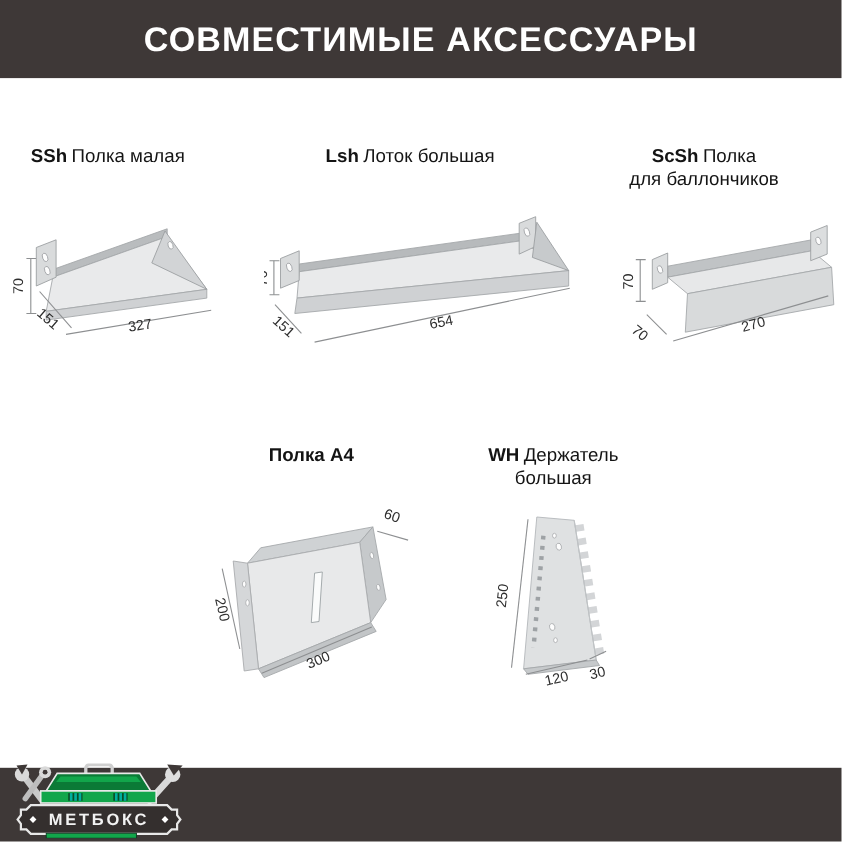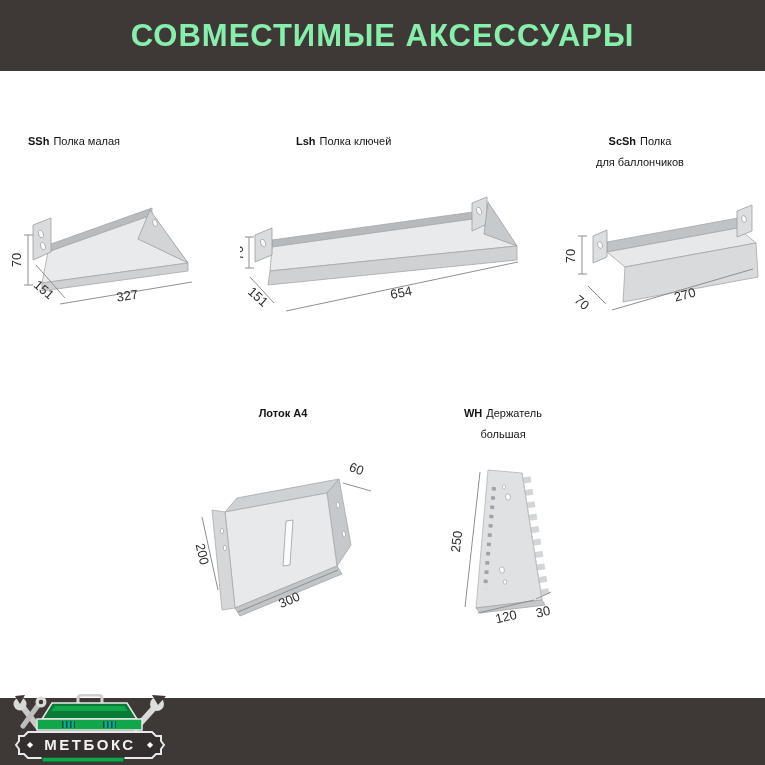--- a/index.html
+++ b/index.html
@@ -6,25 +6,25 @@
   html,body{width:765px;height:765px}
   body{
     position:relative;
     background:#ffffff;
     font-family:"Liberation Sans","DejaVu Sans",sans-serif;
     overflow:hidden;
   }
   .band{position:absolute;left:0;width:765px;background:#3E3837}
   .header-band{top:0;height:71px;display:flex;align-items:center;justify-content:center}
   .header-band h1{
-    color:#86efac;font-size:31px;font-weight:700;letter-spacing:1px;white-space:nowrap;
+    color:#ffffff;font-size:31px;font-weight:700;letter-spacing:1px;white-space:nowrap;
   }
   .footer-band{top:698px;height:67px}
   .card-title{
-    position:absolute;font-size:11px;color:#141414;line-height:21px;white-space:pre-line;
+    position:absolute;font-size:17px;color:#141414;line-height:21px;white-space:pre-line;
   }
   .card-title b{font-weight:700;margin-right:4px}
   .tc{text-align:center}
   .illus{position:absolute}
   svg text.dimtxt{
     font-family:"Liberation Sans","DejaVu Sans",sans-serif;
     font-size:13px;fill:#2e2e2e;text-anchor:middle;
   }
   .dim{stroke:#8d8f91;stroke-width:1;fill:none}
   .edge{stroke:#a4a7aa;stroke-width:0.8}
@@ -65,21 +65,21 @@
   <g>
     <line class="dim" x1="24" y1="83" x2="53" y2="116"></line>
     <text class="dimtxt" transform="translate(29,111) rotate(41)">151</text>
   </g>
   <g>
     <line class="dim" x1="48" y1="122" x2="180" y2="100"></line>
     <text class="dimtxt" transform="translate(116,118) rotate(-9)">327</text>
   </g>
 </svg>
 
-<figcaption class="card-title" style="left:296px;top:131px"><b>Lsh</b><span>Полка ключей</span></figcaption>
+<figcaption class="card-title" style="left:296px;top:131px"><b>Lsh</b><span>Лоток большая</span></figcaption>
 
 <svg class="illus" style="left:240px;top:184px" width="295" height="140" viewBox="0 0 295 140">
   <g>
     <line class="dim" x1="9" y1="53" x2="9" y2="84"></line>
     <line class="dim" x1="5" y1="53" x2="14" y2="53"></line>
     <line class="dim" x1="5" y1="84" x2="14" y2="84"></line>
     <text class="dimtxt" transform="translate(3,69) rotate(-90)">70</text>
   </g>
   <g>
     <polygon points="32,63 233,35 233,28 32,56" fill="#b7babc" class="edge"></polygon>
@@ -127,21 +127,21 @@
   <g>
     <line class="dim" x1="26" y1="90" x2="44" y2="108"></line>
     <text class="dimtxt" transform="translate(17,110) rotate(40)">70</text>
   </g>
   <g>
     <line class="dim" x1="50" y1="114" x2="191" y2="73"></line>
     <text class="dimtxt" transform="translate(124,103) rotate(-15)">270</text>
   </g>
 </svg>
 
-<figcaption class="card-title tc" style="left:225px;top:403px;width:120px"><b>Лоток А4</b><span></span></figcaption>
+<figcaption class="card-title tc" style="left:225px;top:403px;width:120px"><b>Полка А4</b><span></span></figcaption>
 
 <svg class="illus" style="left:185px;top:435px" width="235" height="210" viewBox="0 0 235 210">
   <g>
     <line class="dim" x1="158" y1="48" x2="186" y2="56"></line>
     <text class="dimtxt" transform="translate(170,38) rotate(20)">60</text>
   </g>
   <g>
     <polygon points="40,77 142,58 154,44 52,63" fill="#cfd2d4" class="edge"></polygon>
     <polygon points="142,58 154,44 166,110 152,131" fill="#c6c9cb" class="edge"></polygon>
     <polygon points="40,77 142,58 152,131 50,173" fill="#e8e9ea" stroke="#a8abad" stroke-width="0.8"></polygon>

